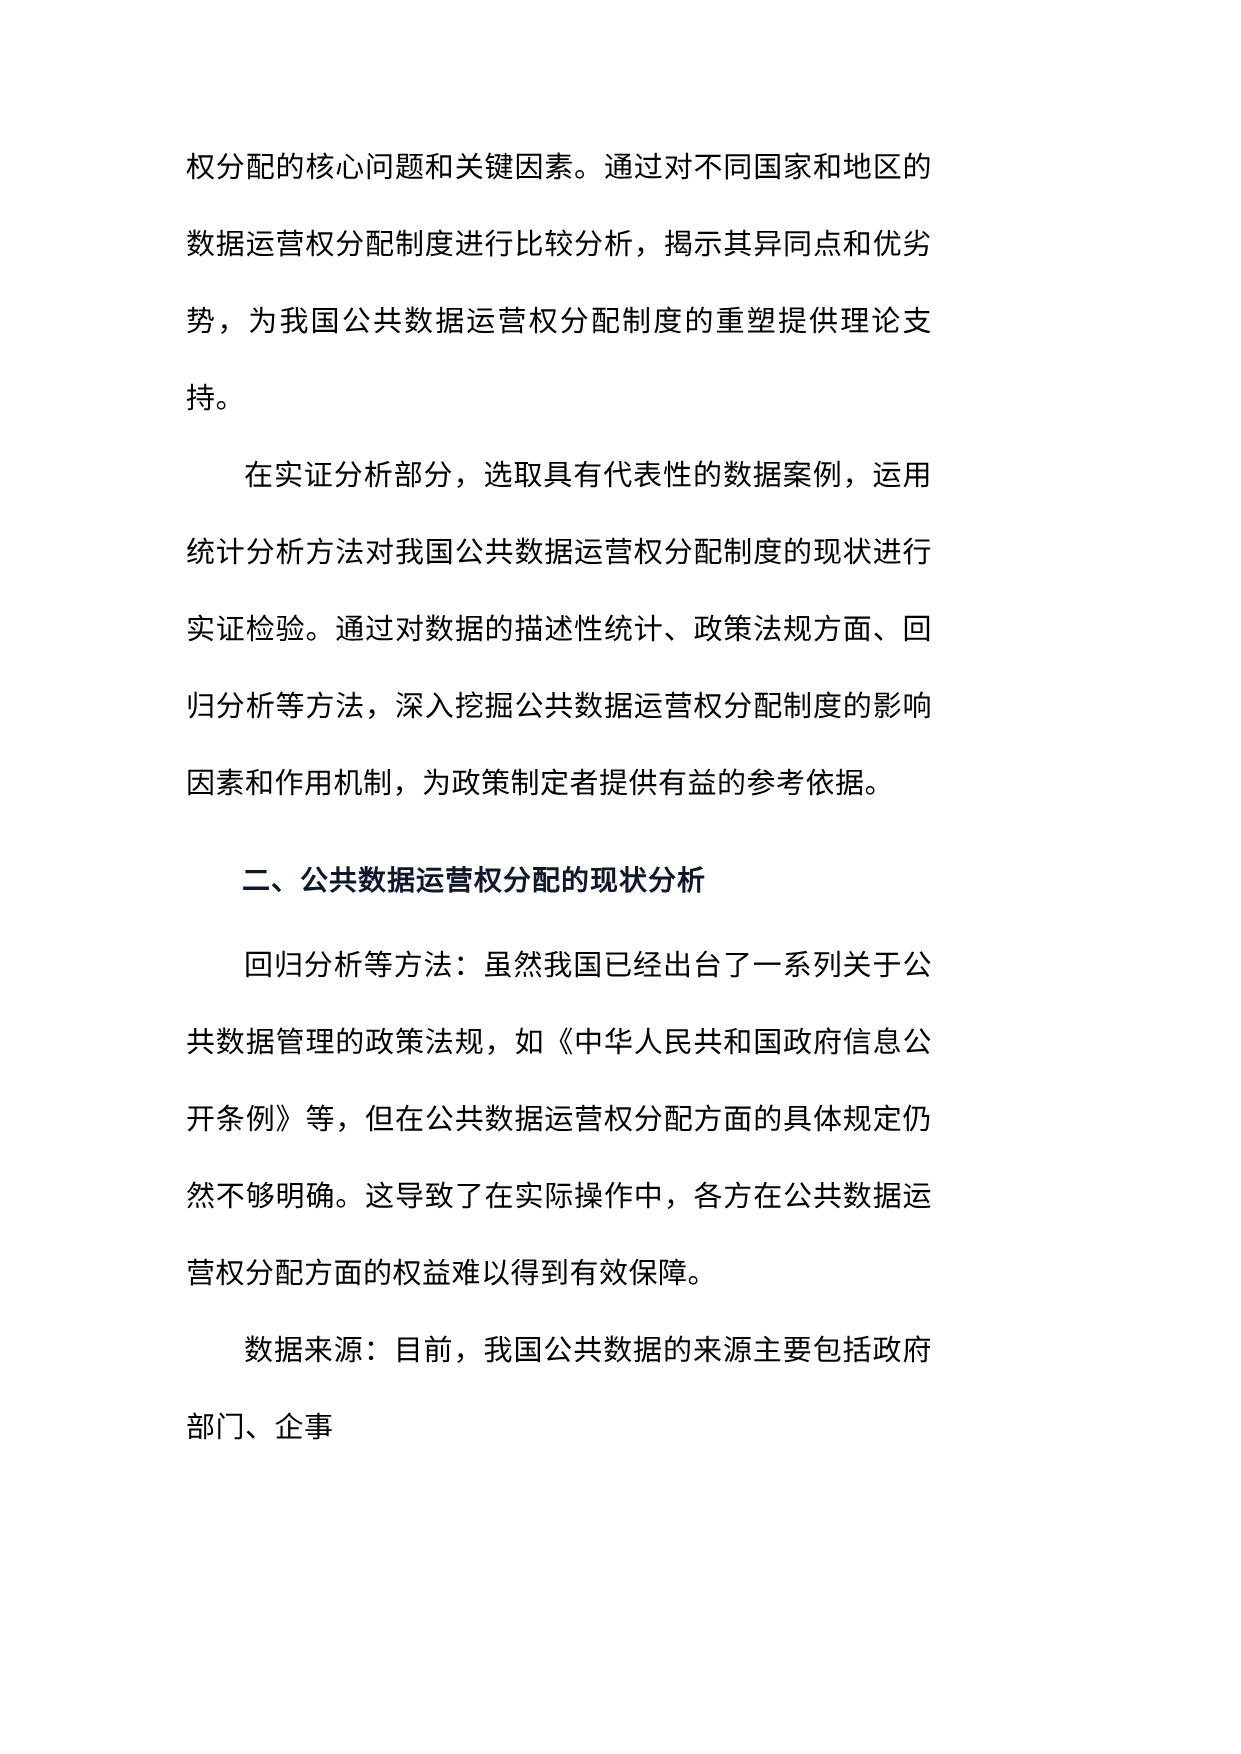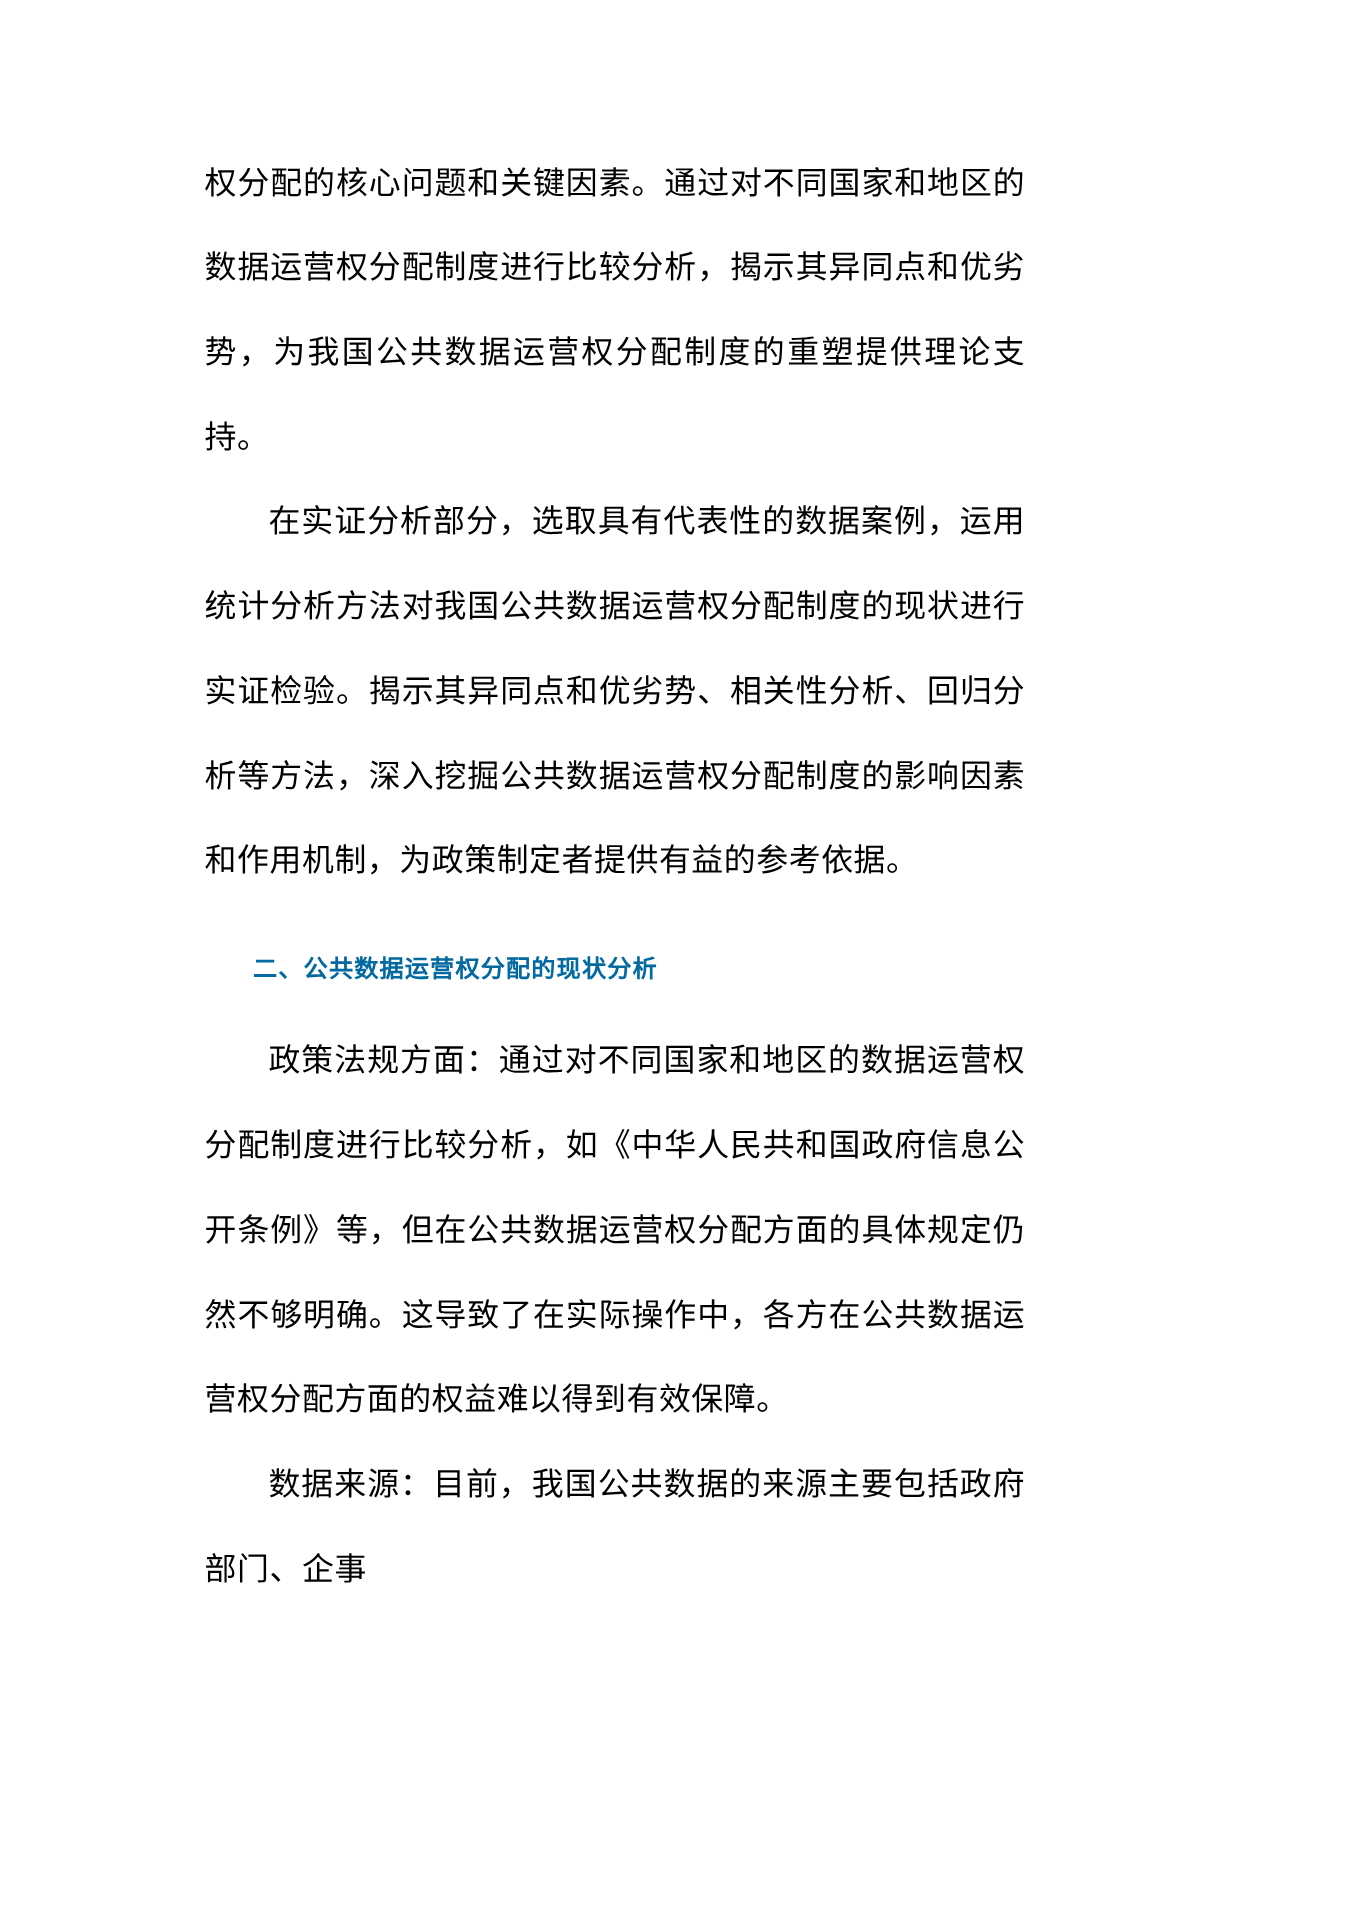--- a/index.html
+++ b/index.html
@@ -27,39 +27,39 @@
     text-align-last: left;
     color: #000000;
     letter-spacing: 0.5px;
   }
 
   .para.indent {
     text-indent: 2em;
   }
 
   .heading {
-    font-size: 22px;
+    font-size: 28px;
     font-weight: bold;
     line-height: 77px;
     margin-top: 20px;
     margin-bottom: 8px;
     text-indent: 2em;
-    color: #0369a1;
+    color: #0f172a;
     letter-spacing: 1px;
   }
 </style>
 </head>
 <body>
 
 <div class="page">
 
   <p class="para">权分配的核心问题和关键因素。通过对不同国家和地区的数据运营权分配制度进行比较分析，揭示其异同点和优劣势，为我国公共数据运营权分配制度的重塑提供理论支持。</p>
 
-  <p class="para indent">在实证分析部分，选取具有代表性的数据案例，运用统计分析方法对我国公共数据运营权分配制度的现状进行实证检验。揭示其异同点和优劣势、相关性分析、回归分析等方法，深入挖掘公共数据运营权分配制度的影响因素和作用机制，为政策制定者提供有益的参考依据。</p>
+  <p class="para indent">在实证分析部分，选取具有代表性的数据案例，运用统计分析方法对我国公共数据运营权分配制度的现状进行实证检验。通过对数据的描述性统计、政策法规方面、回归分析等方法，深入挖掘公共数据运营权分配制度的影响因素和作用机制，为政策制定者提供有益的参考依据。</p>
 
 
   <h2 class="heading">二、公共数据运营权分配的现状分析</h2>
 
-  <p class="para indent">政策法规方面：通过对不同国家和地区的数据运营权分配制度进行比较分析，如《中华人民共和国政府信息公开条例》等，但在公共数据运营权分配方面的具体规定仍然不够明确。这导致了在实际操作中，各方在公共数据运营权分配方面的权益难以得到有效保障。</p>
+  <p class="para indent">回归分析等方法：虽然我国已经出台了一系列关于公共数据管理的政策法规，如《中华人民共和国政府信息公开条例》等，但在公共数据运营权分配方面的具体规定仍然不够明确。这导致了在实际操作中，各方在公共数据运营权分配方面的权益难以得到有效保障。</p>
 
   <p class="para indent">数据来源：目前，我国公共数据的来源主要包括政府部门、企事</p>
 
 </div>
 
 </body></html>

